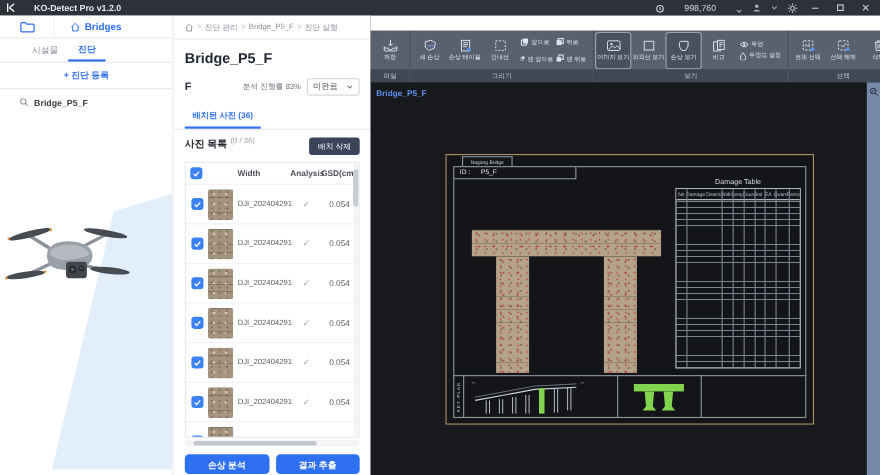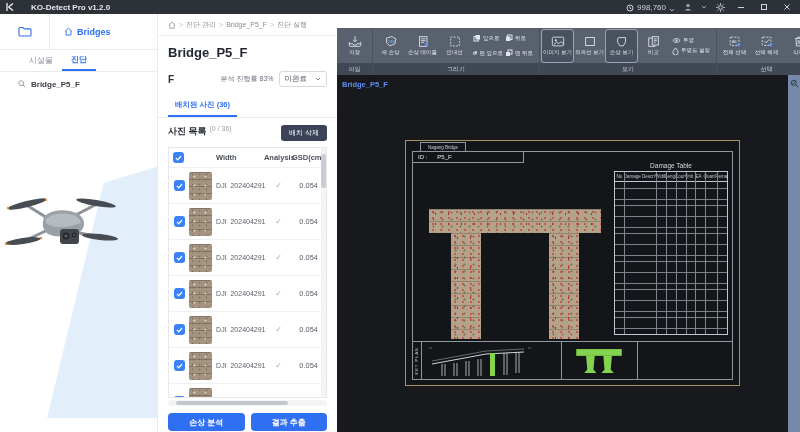--- a/index.html
+++ b/index.html
@@ -6,26 +6,26 @@
   html,body{width:800px;height:432px;overflow:hidden}
   body{font-family:"Liberation Sans",sans-serif;background:#fff;position:relative;color:#333}
   svg{display:block}
 
   
   .titlebar{position:absolute;left:0;top:0;width:800px;height:14px;background:#2d3138;color:#e6e8eb;
     display:flex;align-items:center;justify-content:space-between;font-size:8px;padding:0 6px;z-index:30}
   .tb-left{display:flex;align-items:center;gap:17px;font-weight:bold}
   .logo{color:#fff;font-size:9px;font-weight:bold}
   .tb-right{display:flex;align-items:center;gap:9px}
-  .tb-item{display:flex;align-items:flex-end;gap:3px;color:#cfd3d9}
+  .tb-item{display:flex;align-items:flex-end;gap:18px;color:#cfd3d9}
   .winbtn{display:flex;align-items:center;justify-content:center;width:14px;height:12px;color:#cfd3d9}
 
   
   .sidebar{position:absolute;left:0;top:14px;width:158px;height:418px;background:#fff;border-right:1px solid #e8eaee;overflow:hidden}
-  .sb-head{height:36px;border-bottom:1px solid #e8eaee;display:flex;align-items:center}
+  .sb-head{height:21px;border-bottom:1px solid #e8eaee;display:flex;align-items:center}
   .sb-rail{width:50px;display:flex;justify-content:center;align-items:center;height:100%;border-right:1px solid #eceef2}
   .sb-proj{display:flex;align-items:center;gap:4px;padding-left:14px;color:#2f6ff2;font-size:9px;font-weight:bold}
   .sb-tabs{height:22px;border-bottom:1px solid #e8eaee;display:flex;align-items:stretch;padding-left:20px;font-size:8px}
   .sb-tab{padding:0 9px;display:flex;align-items:center;color:#8b919c}
   .sb-tab.active{color:#2f6ff2;font-weight:bold;border-bottom:2px solid #2f6ff2}
   .sb-reg{height:24px;border-bottom:1px solid #e8eaee;display:flex;align-items:center;justify-content:center;
     color:#2f6ff2;font-size:8px;font-weight:bold;gap:2px}
   .sb-search{height:24px;display:flex;align-items:center;gap:5px;padding-left:18px;font-size:8px;color:#3a3f46;font-weight:bold}
   .sb-body{position:relative;height:322px;overflow:hidden}
   .beam{position:absolute;inset:0;background:#e3eefb;clip-path:polygon(66% 27%,100% 22%,100% 100%,30% 100%)}
@@ -185,20 +185,23 @@
       <svg width="9" height="9" viewBox="0 0 10 10">
           <path d="M1 5l4-3.6L9 5M2.3 4.4V9h5.4V4.4" stroke="#2f6ff2" fill="none"></path>
         </svg>
       <span>Bridges</span>
     </div>
   </div>
   <div class="sb-tabs">
     <div class="sb-tab">시설물</div>
     <div class="sb-tab active">진단</div>
   </div>
+  <div class="sb-reg">
+    <span>+ 진단 등록</span>
+  </div>
   <div class="sb-search">
     <svg width="8" height="8" viewBox="0 0 8 8">
         <circle cx="3.2" cy="3.2" r="2.4" stroke="#9aa0a9" fill="none"></circle>
         <path d="M5 5l2.3 2.3" stroke="#9aa0a9"></path>
       </svg>
     <span>Bridge_P5_F</span>
   </div>
   <div class="sb-body">
     <div class="beam"></div>
     <svg class="drone" viewBox="0 0 120 100">

